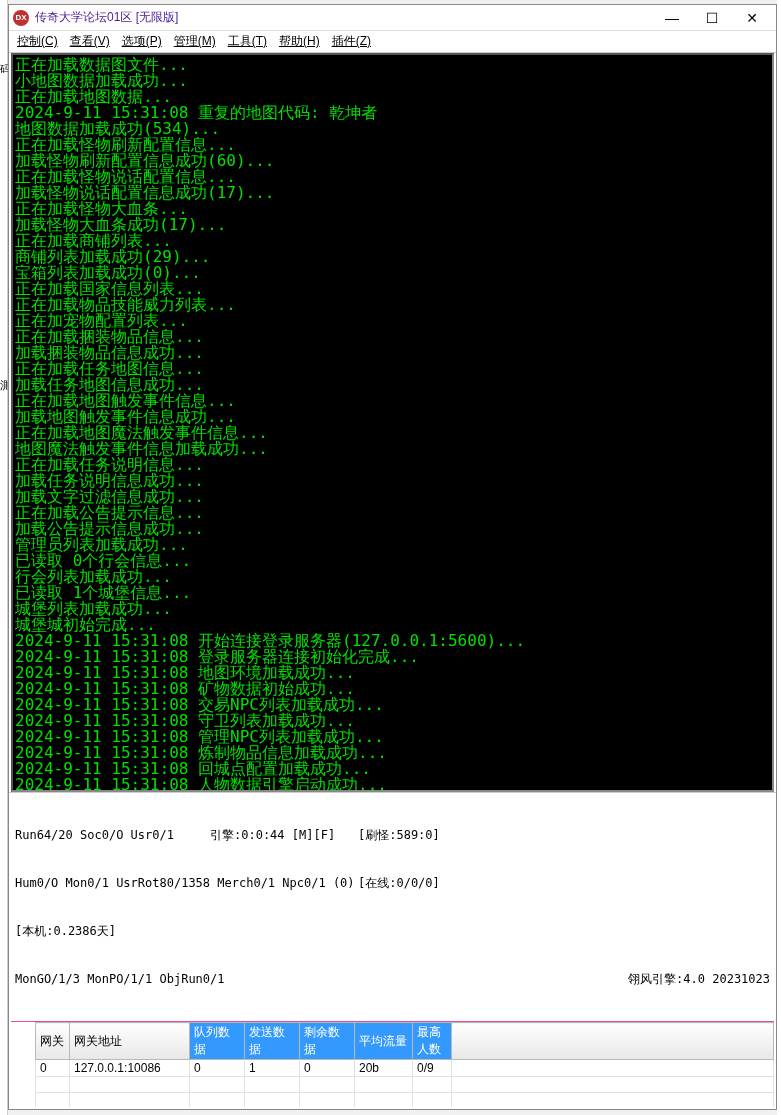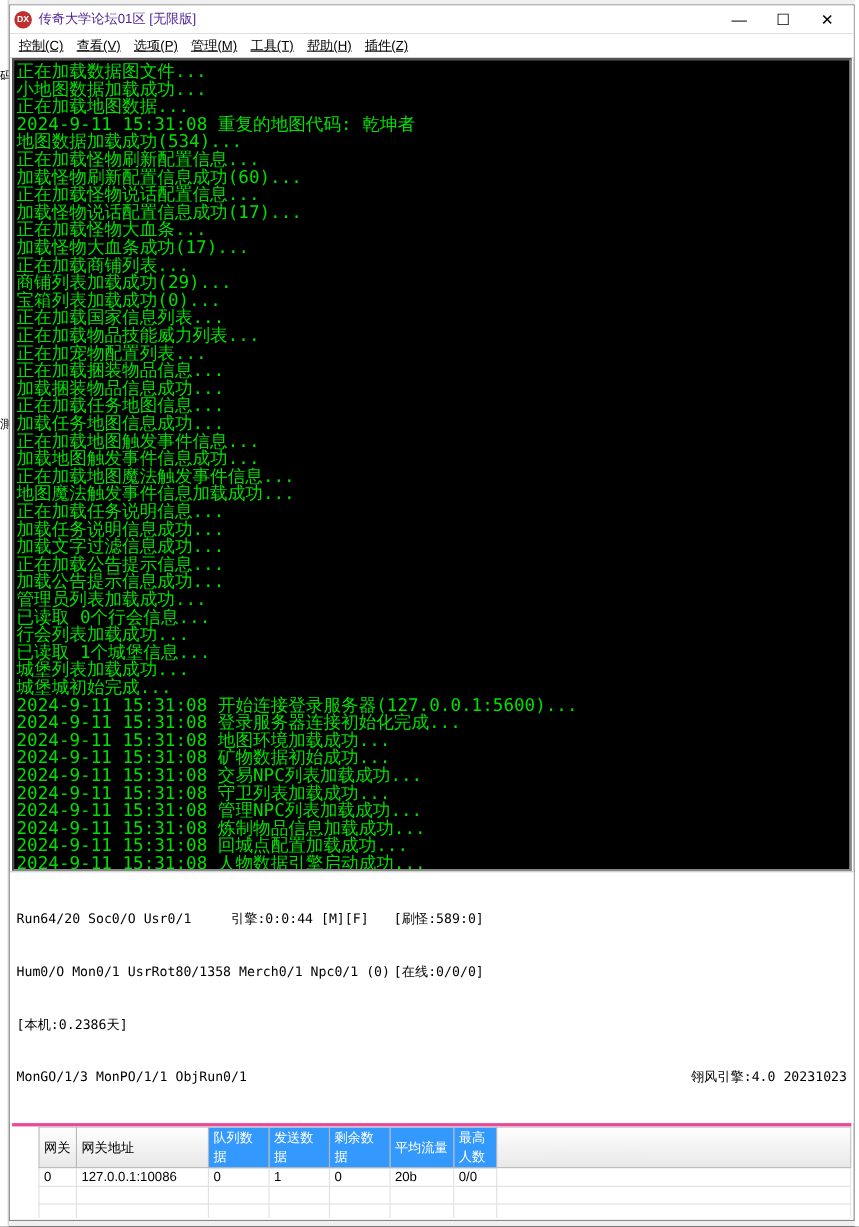--- a/index.html
+++ b/index.html
@@ -13,21 +13,21 @@
   .menubar { background: #fff; height: 22px; display:flex; align-items:center; padding: 0 8px; gap: 12px; border-bottom:1px solid #ccc; }
   .menubar span { font-size: 12px; text-decoration: underline; }
   .console { flex:1; background:#000; font-family: SimSun, monospace; font-size:16px; line-height:16px; padding:2px 2px; overflow:hidden; white-space: pre; border: 2px solid #888; border-top-color:#555; border-left-color:#555; margin: 0 2px; }
   .console .line { color:#00e000; }
   .statusbar { background:#fff; font-family: SimSun, monospace; font-size:12px; line-height:16px; padding:2px 6px; white-space: pre; border-top:1px solid #ccc; }
   .statusbar-row { display:flex; }
   .sb-col1 { width: 195px; }
   .sb-col2 { width: 148px; }
   .sb-col3 { flex:1; }
   .sb-right { text-align:center; }
-  .grid-wrap { border-top:3px solid #ec4899; margin:0 2px 2px 2px; background:#fff; height: 86px; overflow:hidden;padding-left:24px; }
+  .grid-wrap { border-top:1px solid #ec4899; margin:0 2px 2px 2px; background:#fff; height: 86px; overflow:hidden;padding-left:24px; }
   .grid { width:100%; border-collapse: collapse; font-size:12px; }
   .grid th { background: linear-gradient(#fefefe,#e8e8e8); border:1px solid #b8b8b8; padding:1px 4px; font-weight:normal; text-align:left; height:16px; }
   .grid th.sel { background:#3399ff; color:#fff; }
   .grid td { border:1px solid #e0e0e0; padding:1px 4px; height:16px; }
   .left-strip { position:absolute; left:0; top:0; width:8px; height:1115px; background:#fff; border-right:1px solid #ccc; }
   .left-strip span { position:absolute; font-size:11px; }
   .right-strip { position:absolute; right:0; top:0; width:4px; height:1115px; background:#fff; }
 </style>
 </head>
 <body>
@@ -95,21 +95,21 @@
       </tr>
         </thead>
       <tbody>
         <tr>
           <td>0</td>
           <td>127.0.0.1:10086</td>
           <td>0</td>
           <td>1</td>
           <td>0</td>
           <td>20b</td>
-          <td>0/0</td>
+          <td>0/9</td>
           <td></td>
         </tr>
         <tr>
             <td></td>
             <td></td>
             <td></td>
             <td></td>
             <td></td>
             <td></td>
             <td></td>

